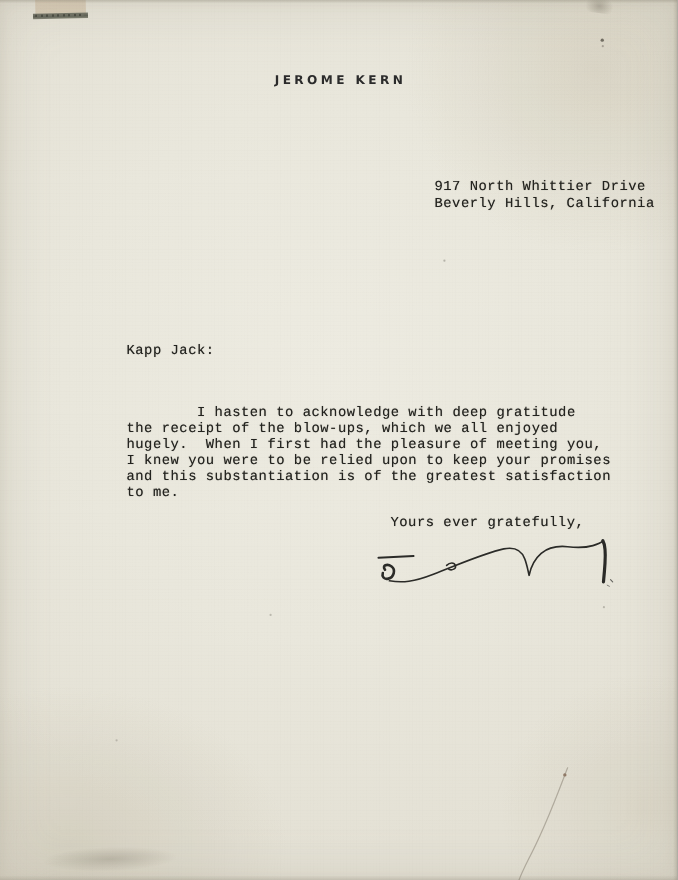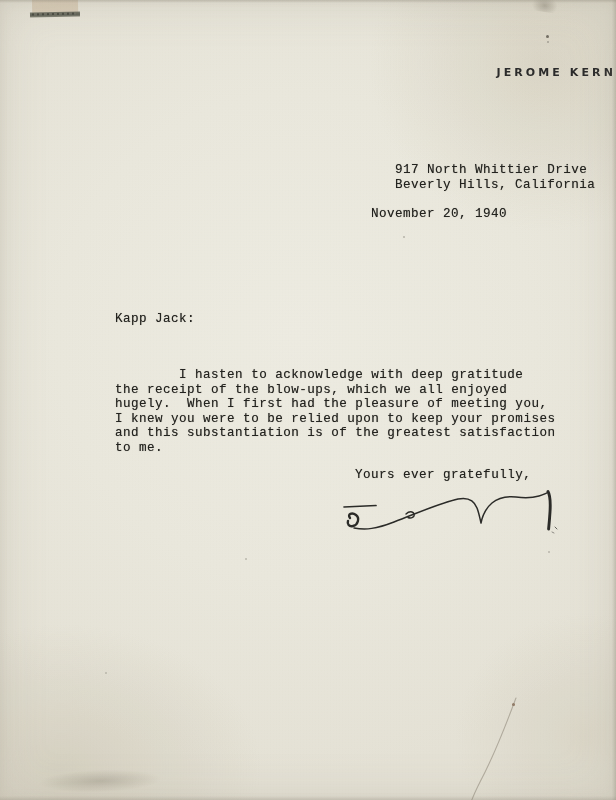--- a/index.html
+++ b/index.html
@@ -98,21 +98,21 @@
     position: absolute;
     background: rgba(70,66,56,.70);
     border-radius: 50%;
   }
 
   
   .letterhead {
     position: absolute;
     left: 0; top: 66px;
     width: 616px;
-    text-align: right;
+    text-align: center;
     font-family: "DejaVu Sans", "Liberation Sans", sans-serif;
     font-size: 11px;
     font-weight: 700;
     letter-spacing: 3.1px;
     color: #2b2b2b;
     text-indent: 3.1px;
   }
   .tw {
     position: absolute;
     color: #23231f;
@@ -164,21 +164,20 @@
   <div class="speck" style="left:245px; top:558px; width:2px; height:2px; opacity:.4;"></div>
   <div class="speck" style="left:548px; top:551px; width:2px; height:2px; opacity:.4;"></div>
   <div class="speck" style="left:105px; top:672px; width:2px; height:2px; opacity:.35;"></div>
   <div class="speck" style="left:512px; top:703px; width:3px; height:3px; background:rgba(120,84,60,.75);"></div>
 
   <div class="letterhead">JEROME KERN</div>
 
   <div class="tw sender-block">917 North Whittier Drive
 Beverly Hills, California</div>
 
-  <div class="tw date-line">November 20, 1940</div>
 
 
   <div class="tw salutation">Kapp Jack:</div>
 
   <div class="tw para-1">        I hasten to acknowledge with deep gratitude
 the receipt of the blow-ups, which we all enjoyed
 hugely.  When I first had the pleasure of meeting you,
 I knew you were to be relied upon to keep your promises
 and this substantiation is of the greatest satisfaction
 to me.</div>

